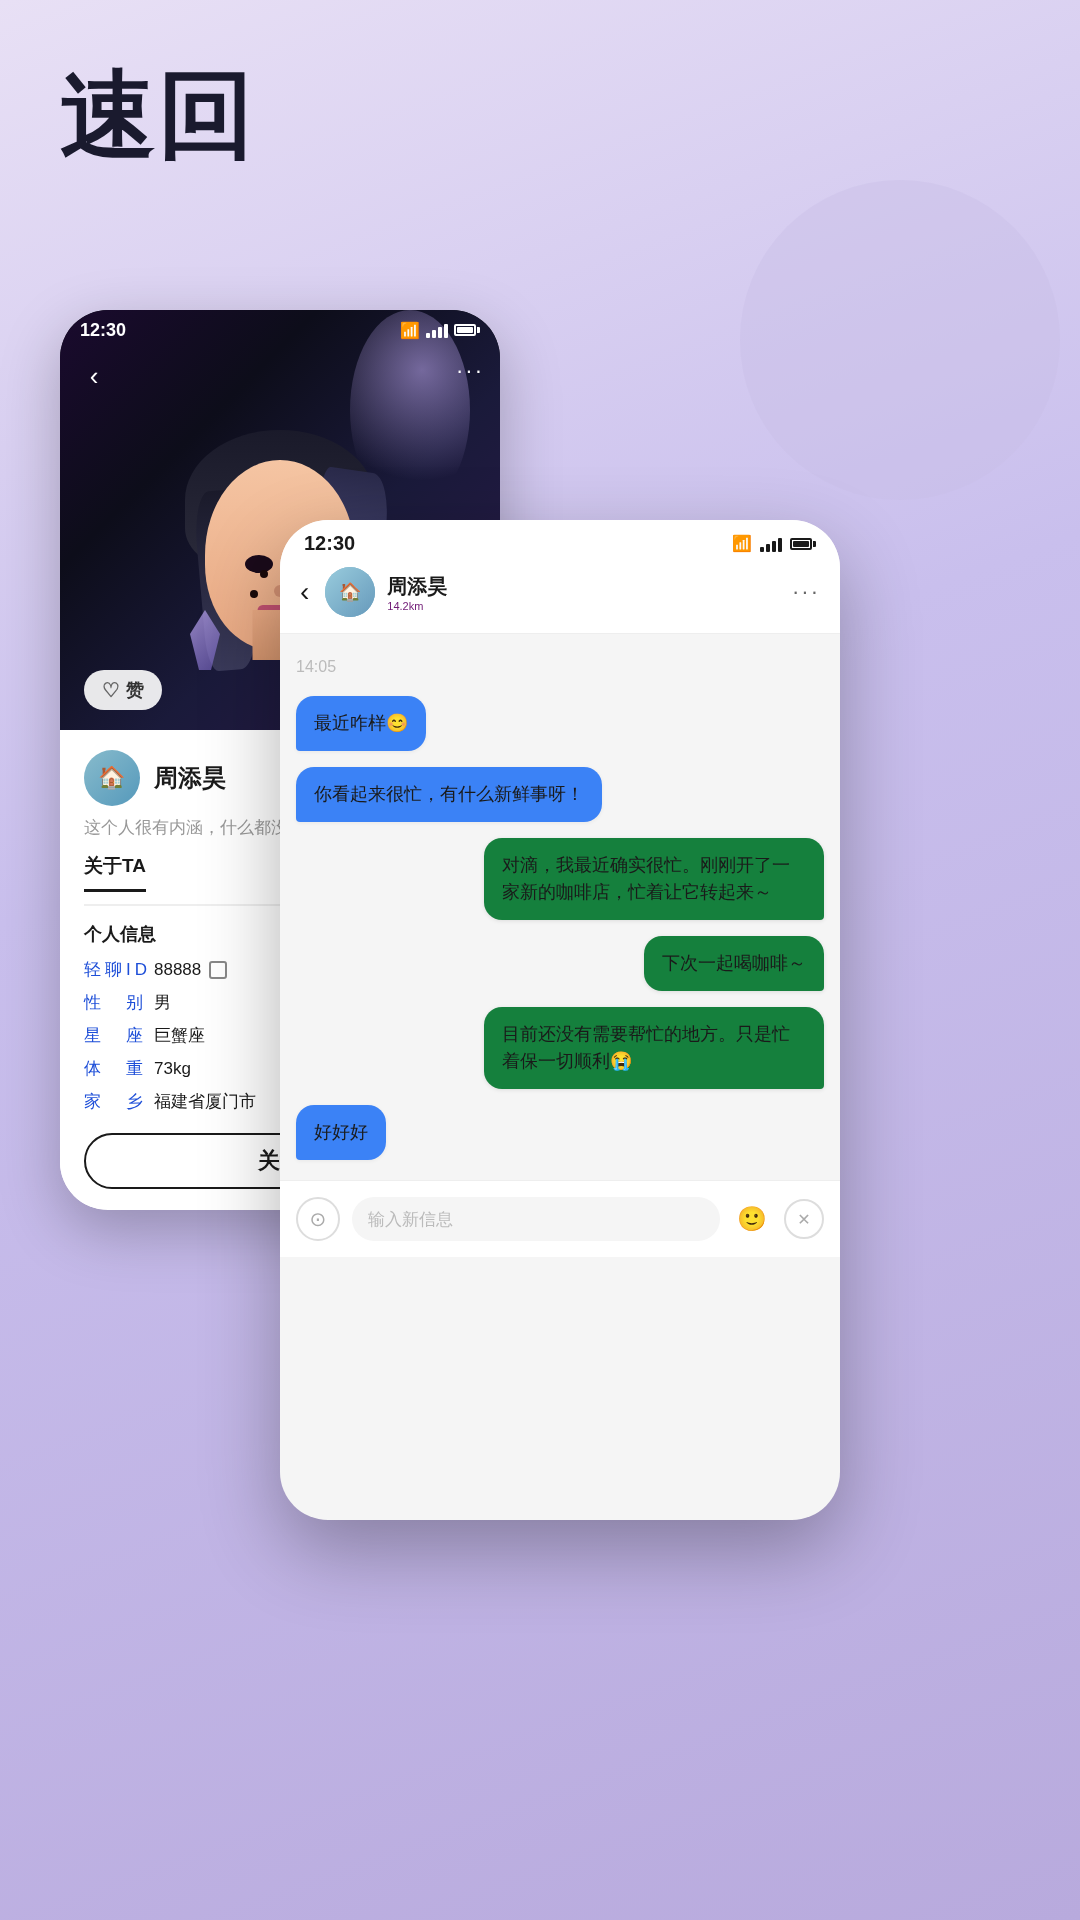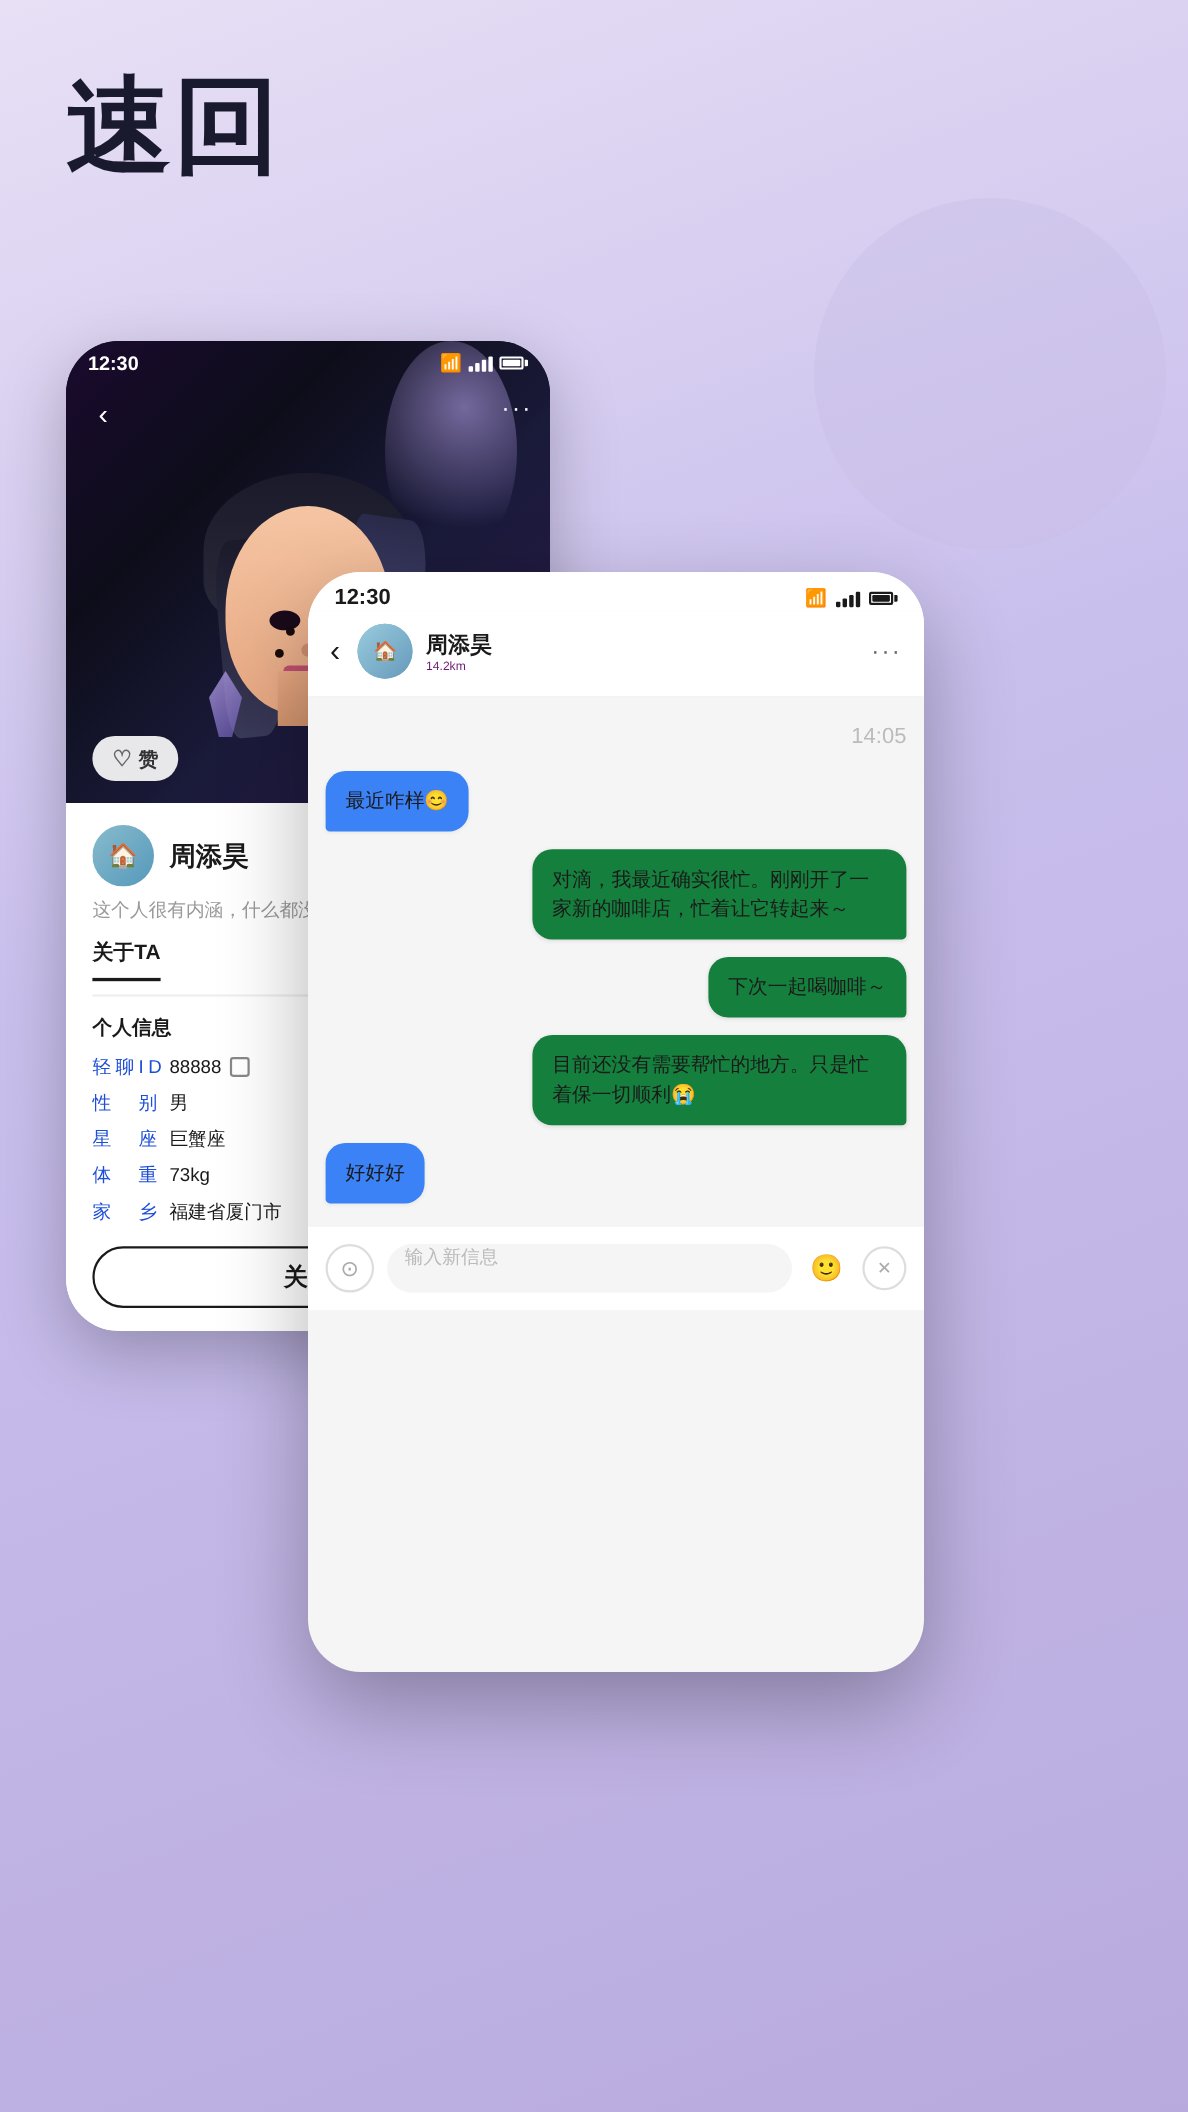--- a/index.html
+++ b/index.html
@@ -491,22 +491,22 @@
     .chat-messages {
       padding: 20px 16px;
       display: flex;
       flex-direction: column;
       gap: 16px;
       flex: 1;
       background: #f5f5f5;
     }
 
     .chat-timestamp {
-      text-align: right;
-      font-size: 20px;
+      text-align: left;
+      font-size: 16px;
       color: #bbb;
       margin: 4px 0;
     }
 
     .chat-msg-left {
       display: flex;
       justify-content: flex-start;
     }
 
     .chat-msg-right {
@@ -558,21 +558,21 @@
       color: #888;
       flex-shrink: 0;
     }
 
     .chat-input-field {
       flex: 1;
       height: 44px;
       background: #f5f5f5;
       border-radius: 22px;
       display: flex;
-      align-items: flex-start;
+      align-items: center;
       padding: 0 16px;
       font-size: 17px;
       color: #bbb;
     }
 
     .chat-emoji-btn {
       width: 40px;
       height: 40px;
       display: flex;
       align-items: center;
@@ -803,20 +803,23 @@
     <span class="chat-more">···</span>
   </div>
 
   <div class="chat-messages">
     <div class="chat-timestamp">14:05</div>
 
     <div class="chat-msg-left">
       <div class="msg-bubble-left">最近咋样😊</div>
     </div>
 
+    <div class="chat-msg-left">
+      <div class="msg-bubble-left">你看起来很忙，有什么新鲜事呀！</div>
+    </div>
 
     <div class="chat-msg-right">
       <div class="msg-bubble-right">对滴，我最近确实很忙。刚刚开了一家新的咖啡店，忙着让它转起来～</div>
     </div>
 
 
     <div class="chat-msg-right">
       <div class="msg-bubble-right">下次一起喝咖啡～</div>
     </div>
 

